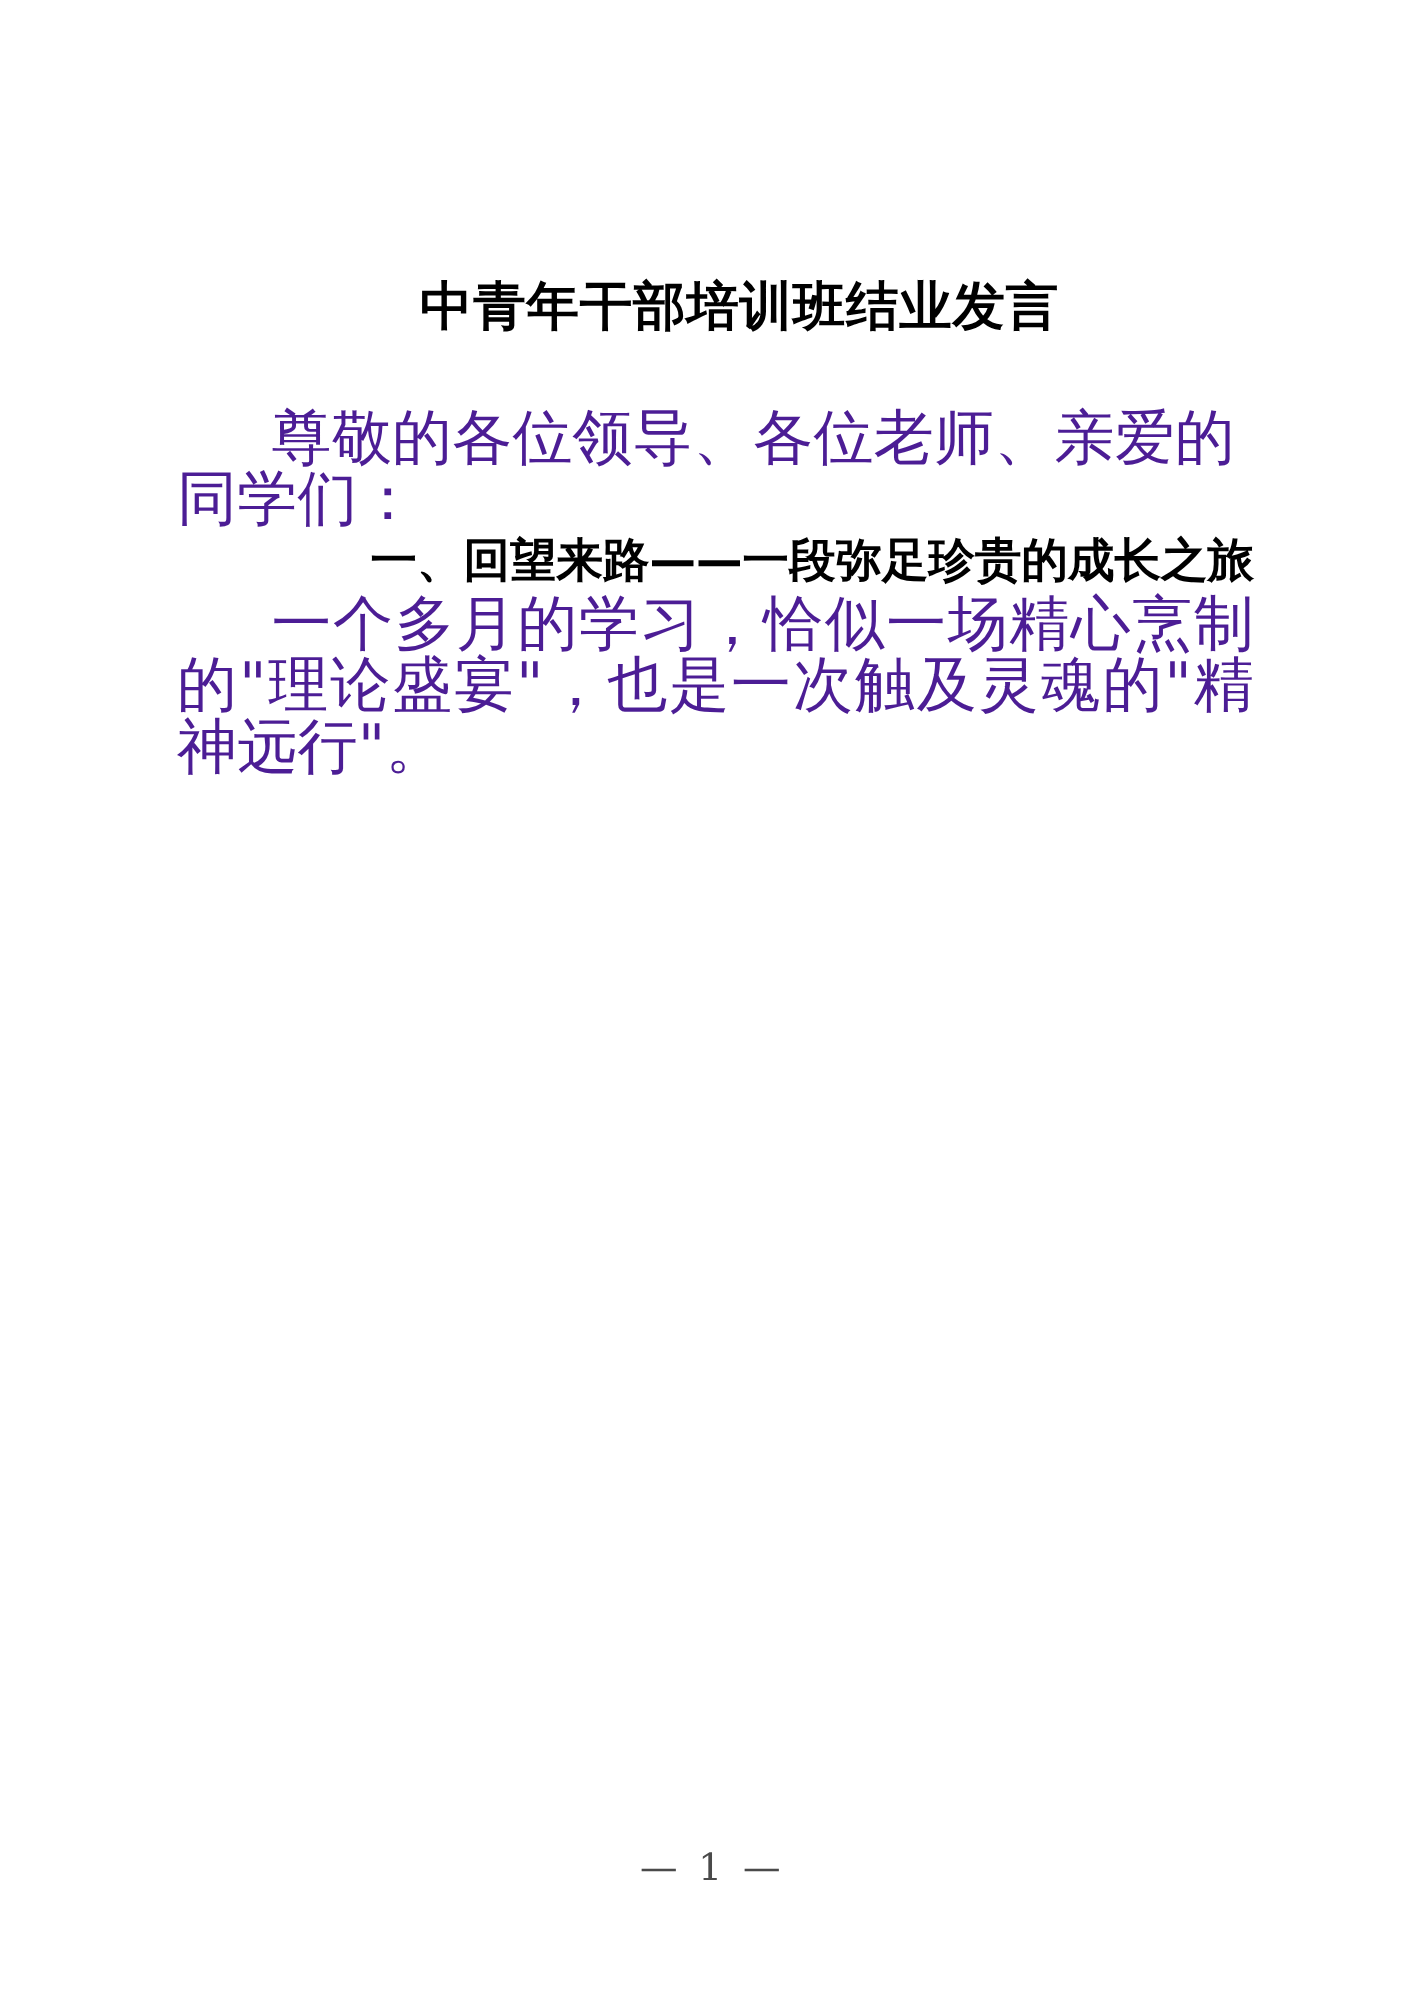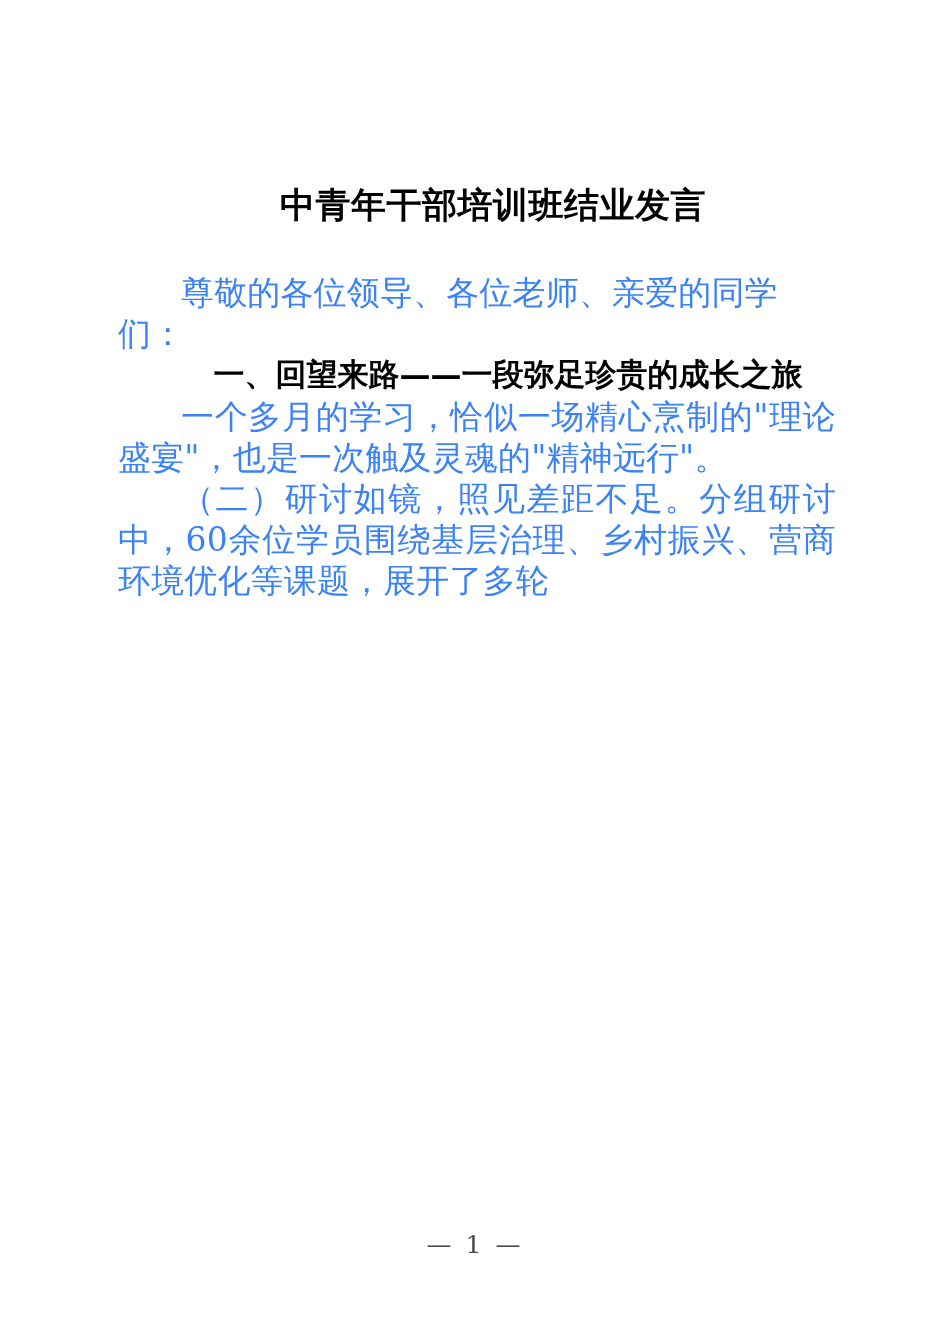--- a/index.html
+++ b/index.html
@@ -41,49 +41,49 @@
 
   
   .body-block {
     position: absolute;
     top: 272px;
     left: 118px;
     width: 718px;
   }
 
   .para {
-    font-size: 33px;
+    font-size: 40px;
     line-height: 41.2px;
     text-align: justify;
     text-justify: inter-character;
     text-align-last: left;
     margin: 0;
     letter-spacing: 0.15px;
-    color: #3b82f6;
+    color: #4c1d95;
     font-family: "DejaVu Serif", "Liberation Serif", serif;
   }
 
   
   .indent {
     text-indent: 63px;
   }
 
   
   .salutation {
     text-align: left;
   }
 
   
   .heading {
     font-family: "DejaVu Sans", "Liberation Sans", sans-serif;
     font-weight: 700;
     font-size: 31px;
     line-height: 41.2px;
     text-indent: 62px;
-    text-align: center;
+    text-align: right;
     margin: 0;
     letter-spacing: 0px;
     color: #000000;
   }
 
   
   .page-footer {
     position: absolute;
     top: 1228px;
     left: 0;
@@ -107,19 +107,18 @@
   <div class="body-block">
 
     <p class="para indent salutation">尊敬的各位领导、各位老师、亲爱的同学们：</p>
 
 
     <p class="heading">一、回望来路——一段弥足珍贵的成长之旅</p>
 
     <p class="para indent">一个多月的学习，恰似一场精心烹制的"理论盛宴"，也是一次触及灵魂的"精神远行"。</p>
 
 
-    <p class="para indent">（二）研讨如镜，照见差距不足。分组研讨中，60余位学员围绕基层治理、乡村振兴、营商环境优化等课题，展开了多轮</p>
 
   </div>
 
   <div class="page-footer">— 1 —</div>
 
 </div>
 
 </body></html>

